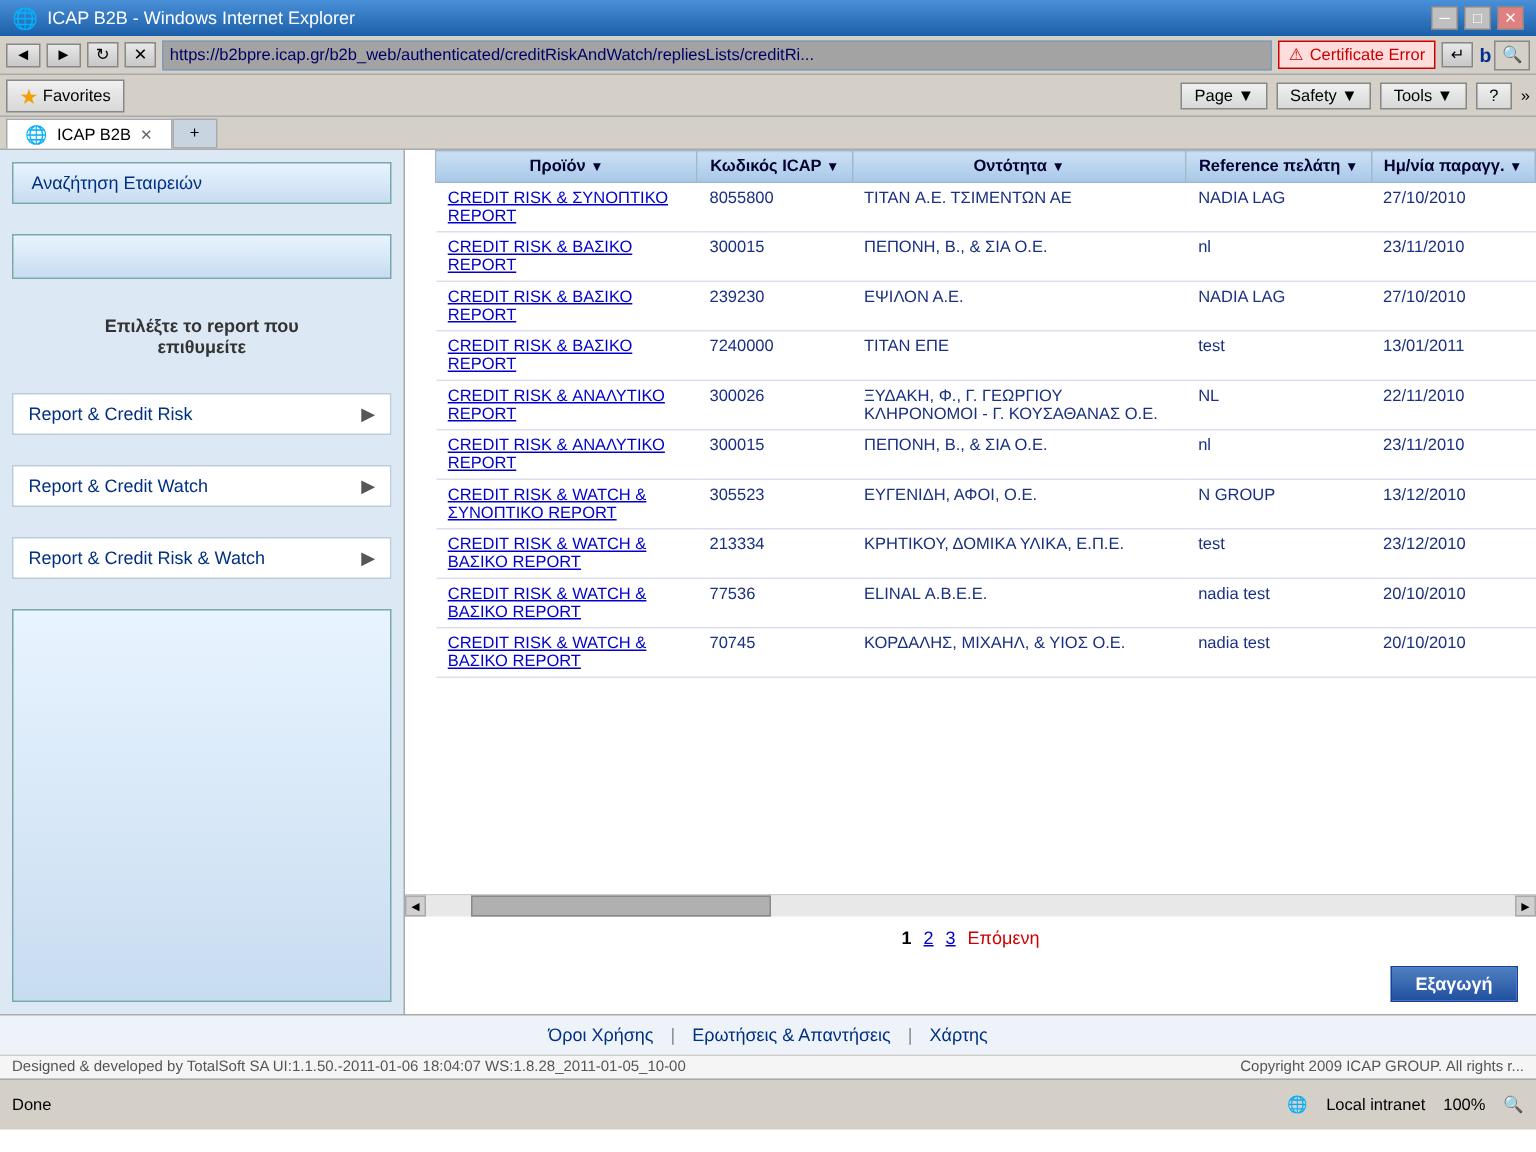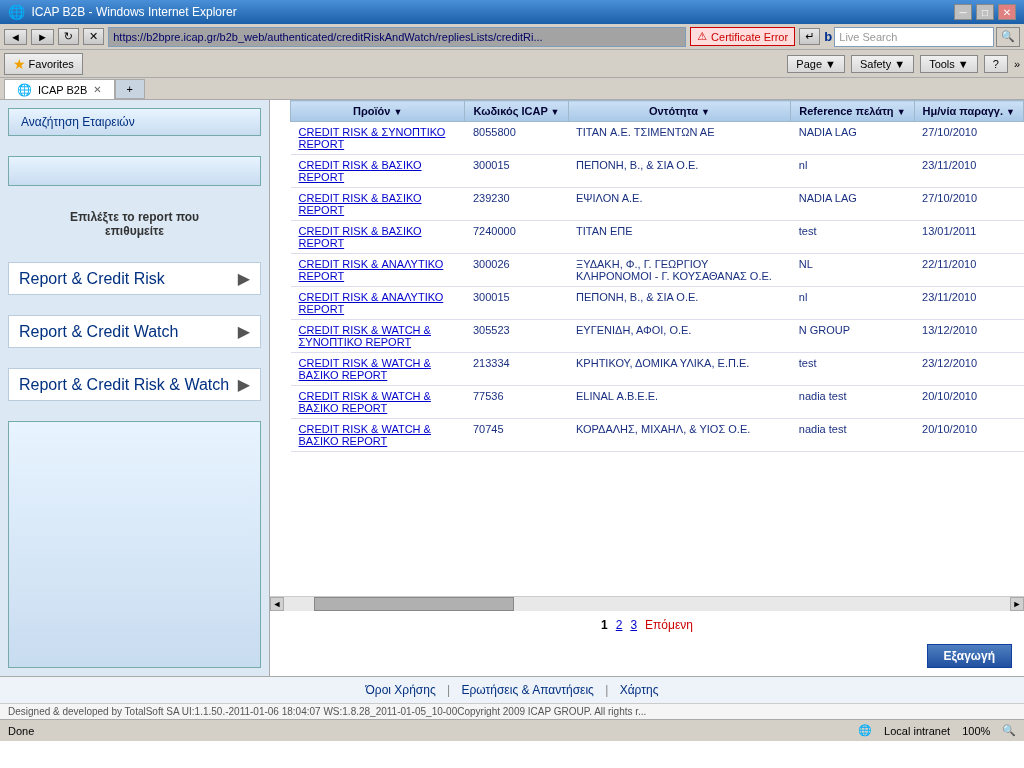--- a/index.html
+++ b/index.html
@@ -169,21 +169,21 @@
     }
     .sidebar-item {
       display: flex;
       align-items: center;
       justify-content: space-between;
       padding: 6px 10px;
       background: white;
       border: 1px solid #bcd;
       cursor: pointer;
       color: #003080;
-      font-size: 16px;
+      font-size: 12px;
     }
     .sidebar-item .arrow { color: #555; }
     .sidebar-bottom-placeholder {
       background: linear-gradient(to bottom, #e8f4ff, #c8dcf0);
       border: 1px solid #7aa;
       height: 50px;
       flex: 1;
     }
 
     
@@ -270,31 +270,32 @@
     .footer-sep { color: #888; margin: 0 8px; }
 
     
     .status-bar {
       background: #d4d0c8;
       border-top: 1px solid #aaa;
       display: flex;
       justify-content: space-between;
       align-items: center;
       padding: 2px 8px;
-      height: 22px;
+      height: 34px;
       font-size: 11px;
     }
     .status-right { display: flex; align-items: center; gap: 12px; }
     .dev-info {
       background: #f5f5f5;
       border-top: 1px solid #ccc;
       padding: 2px 8px;
       font-size: 10px;
       color: #555;
       display: flex;
+      justify-content: space-between;
     }
 
     
     .h-scroll {
       height: 14px;
       background: #f0f0f0;
       border-top: 1px solid #ccc;
       display: flex;
       align-items: center;
     }
@@ -342,21 +343,20 @@
   <button class="nav-btn">↻</button>
   <button class="nav-btn">✕</button>
   <input class="address-input" value="https://b2bpre.icap.gr/b2b_web/authenticated/creditRiskAndWatch/repliesLists/creditRi..." readonly="" style="">
   <div class="cert-error">
     <span>⚠</span>
     <span>Certificate Error</span>
   </div>
   <button class="nav-btn">↵</button>
   <div class="search-bar-right">
     <span style="color:#003090;font-weight:bold;font-size:13px;">b</span>
-    <input class="search-input" value="Live Search" style="">
     <button class="search-go-btn">🔍</button>
   </div>
 </div>
 
 <div class="toolbar">
   <div class="toolbar-left">
     <button class="toolbar-btn">
       <span class="favorites-star">★</span>
       <span>Favorites</span>
     </button>

